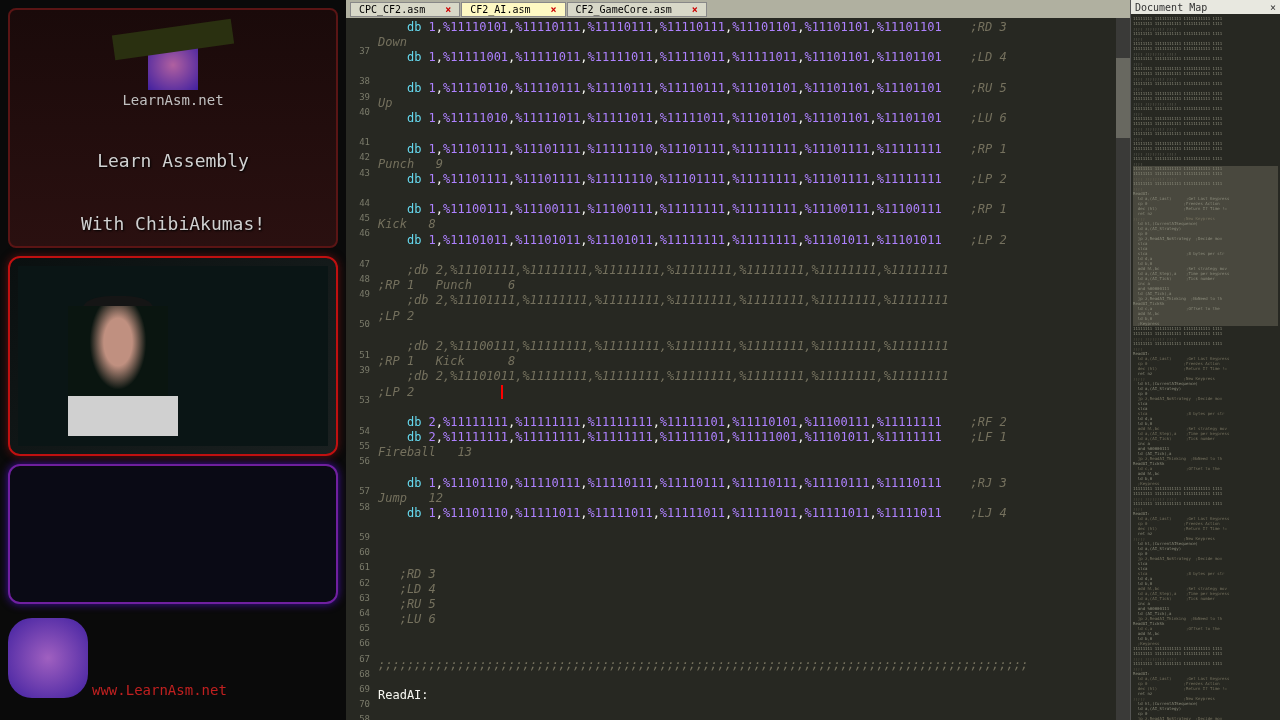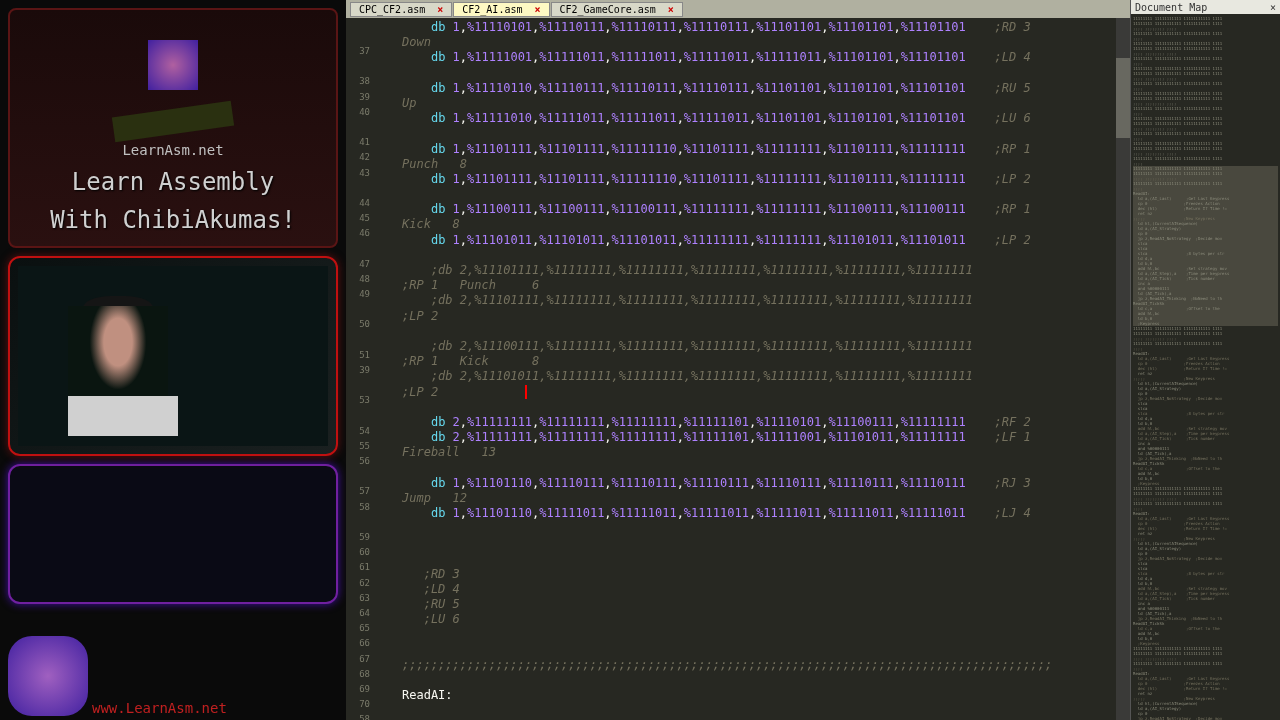--- a/index.html
+++ b/index.html
@@ -1,42 +1,42 @@
 <!DOCTYPE html>
 <html><head>
 <meta charset="utf-8">
 <style>
 * { margin: 0; padding: 0; box-sizing: border-box; }
 body { background: #000; font-family: Consolas, monospace; font-size: 11px; overflow: hidden; width: 1280px; height: 720px; position: relative; }
 .container { display: flex; width: 100%; height: 100%; }
 .left-panel { width: 346px; height: 100%; background: #0a0a0a; display: flex; flex-direction: column; padding: 8px; gap: 8px; }
-.promo-box { border: 2px solid #5a1515; border-radius: 8px; padding: 12px; height: 240px; display: flex; flex-direction: column; align-items: center; justify-content: flex-end; background: linear-gradient(180deg, #1a0a0a, #2a1010); position: relative; }
+.promo-box { border: 2px solid #5a1515; border-radius: 8px; padding: 12px; height: 240px; display: flex; flex-direction: column; align-items: center; justify-content: flex-end; background: linear-gradient(180deg, #1a0a0a, #2a1010); position: relative; gap: 32px; }
 .promo-sprite { width: 50px; height: 50px; background: radial-gradient(circle, #b060a0, #4020a0); position: absolute; top: 30px; }
 .promo-chip { width: 120px; height: 25px; background: #2a3010; margin-bottom: 8px; transform: rotate(-8deg); }
 .promo-title { color: #c0c0c0; font-size: 14px; text-align: center; font-family: monospace; }
-.promo-text { color: #d0d0d0; font-size: 24px; text-align: center; margin-top: 10px; font-family: monospace; text-shadow: 1px 1px 2px #000; }
+.promo-text { color: #d0d0d0; font-size: 18px; text-align: center; margin-top: 10px; font-family: monospace; text-shadow: 1px 1px 2px #000; }
 .webcam-box { border: 2px solid #c01010; border-radius: 12px; height: 200px; background: linear-gradient(135deg, #0a1010, #1a2020); position: relative; box-shadow: 0 0 8px #601010; }
 .webcam-content { position: absolute; inset: 8px; background: #0a1515; overflow: hidden; }
 .webcam-person { position: absolute; left: 50px; top: 40px; width: 100px; height: 120px; background: radial-gradient(ellipse at 50% 30%, #c09080 20%, #0a1510 40%); }
 .webcam-hat { position: absolute; left: 65px; top: 30px; width: 70px; height: 30px; background: #151515; border-radius: 40% 40% 0 0; }
 .webcam-paper { position: absolute; left: 50px; bottom: 10px; width: 110px; height: 40px; background: #d0d0d0; }
 .bottom-box { border: 2px solid #7020a0; border-radius: 12px; height: 140px; background: #0a0a15; box-shadow: 0 0 8px #4010a0; }
-.mascot { position: absolute; bottom: 4px; left: 8px; display: flex; align-items: flex-end; gap: 4px; }
+.mascot { position: absolute; bottom: 22px; left: 8px; display: flex; align-items: flex-end; gap: 4px; }
 .mascot-sprite { width: 80px; height: 80px; background: radial-gradient(circle, #a060c0, #4020a0); border-radius: 30%; }
 .mascot-url { color: #c02020; font-size: 14px; font-family: monospace; }
 .editor-panel { flex: 1; background: #272822; display: flex; flex-direction: column; }
 .tab-bar { height: 18px; background: #b0b0a0; display: flex; align-items: center; padding-left: 4px; font-size: 10px; }
-.tab { padding: 1px 8px; background: #d8d8c8; border: 1px solid #888; margin-right: 1px; display: flex; align-items: flex-start; gap: 12px; cursor: pointer; }
+.tab { padding: 1px 8px; background: #d8d8c8; border: 1px solid #888; margin-right: 1px; display: flex; align-items: flex-start; gap: 20px; cursor: pointer; }
 .tab.active { background: #fef9c3; }
 .tab-close { color: #c00; font-weight: bold; }
 .code-area { flex: 1; display: flex; overflow: hidden; }
 .gutter { width: 28px; background: #272822; padding-top: 2px; margin-top: 24px; }
 .gutter div { height: 15.2px; color: #7a7a6a; font-size: 9px; text-align: right; padding-right: 4px; line-height: 15.2px; }
 .code { flex: 1; background: #272822; padding-top: 2px; padding-left: 4px; position: relative; }
-.code-line { height: 15.2px; line-height: 15.2px; white-space: pre; color: #f8f8f2; font-size: 12px; margin-left: 24px; }
+.code-line { height: 15.2px; line-height: 15.2px; white-space: pre; color: #f8f8f2; font-size: 12px; }
 .kw { color: #66d9ef; }
 .num { color: #ae81ff; }
 .cmt { color: #75715e; font-style: italic; }
 .lbl { color: #f8f8f2; }
 .cursor { display: inline-block; width: 2px; height: 14px; background: #f00; vertical-align: middle; }
 .scrollbar { width: 14px; background: #3a3a38; }
 .scrollbar-thumb { width: 100%; height: 80px; background: #686860; margin-top: 40px; }
 .docmap-panel { width: 150px; background: #272822; border-left: 1px solid #555; display: flex; flex-direction: column; }
 .docmap-header { height: 14px; background: #e8e8e0; font-size: 10px; padding: 0 4px; display: flex; justify-content: space-between; align-items: center; color: #333; }
 .docmap-content { flex: 1; font-size: 4px; line-height: 5px; color: #8a8a7a; padding: 2px; overflow: hidden; font-family: monospace; }
@@ -136,21 +136,21 @@
       <div class="code" id="code">
           <div class="code-line">    <span class="kw">db</span> <span class="num">1</span>,<span class="num">%<span class="num">11110101</span></span>,<span class="num">%<span class="num">11110111</span></span>,<span class="num">%<span class="num">11110111</span></span>,<span class="num">%<span class="num">11110111</span></span>,<span class="num">%<span class="num">11101101</span></span>,<span class="num">%<span class="num">11101101</span></span>,<span class="num">%<span class="num">11101101</span></span><span class="cmt">    ;RD 3</span></div>
           <div class="code-line"><span class="cmt">Down</span></div>
           <div class="code-line">    <span class="kw">db</span> <span class="num">1</span>,<span class="num">%<span class="num">11111001</span></span>,<span class="num">%<span class="num">11111011</span></span>,<span class="num">%<span class="num">11111011</span></span>,<span class="num">%<span class="num">11111011</span></span>,<span class="num">%<span class="num">11111011</span></span>,<span class="num">%<span class="num">11101101</span></span>,<span class="num">%<span class="num">11101101</span></span><span class="cmt">    ;LD 4</span></div>
           <div class="code-line"></div>
           <div class="code-line">    <span class="kw">db</span> <span class="num">1</span>,<span class="num">%<span class="num">11110110</span></span>,<span class="num">%<span class="num">11110111</span></span>,<span class="num">%<span class="num">11110111</span></span>,<span class="num">%<span class="num">11110111</span></span>,<span class="num">%<span class="num">11101101</span></span>,<span class="num">%<span class="num">11101101</span></span>,<span class="num">%<span class="num">11101101</span></span><span class="cmt">    ;RU 5</span></div>
           <div class="code-line"><span class="cmt">Up</span></div>
           <div class="code-line">    <span class="kw">db</span> <span class="num">1</span>,<span class="num">%<span class="num">11111010</span></span>,<span class="num">%<span class="num">11111011</span></span>,<span class="num">%<span class="num">11111011</span></span>,<span class="num">%<span class="num">11111011</span></span>,<span class="num">%<span class="num">11101101</span></span>,<span class="num">%<span class="num">11101101</span></span>,<span class="num">%<span class="num">11101101</span></span><span class="cmt">    ;LU 6</span></div>
           <div class="code-line"></div>
           <div class="code-line">    <span class="kw">db</span> <span class="num">1</span>,<span class="num">%<span class="num">11101111</span></span>,<span class="num">%<span class="num">11101111</span></span>,<span class="num">%<span class="num">11111110</span></span>,<span class="num">%<span class="num">11101111</span></span>,<span class="num">%<span class="num">11111111</span></span>,<span class="num">%<span class="num">11101111</span></span>,<span class="num">%<span class="num">11111111</span></span><span class="cmt">    ;RP 1</span></div>
-          <div class="code-line"><span class="cmt">Punch   8</span></div>
+          <div class="code-line"><span class="cmt">Punch   9</span></div>
           <div class="code-line">    <span class="kw">db</span> <span class="num">1</span>,<span class="num">%<span class="num">11101111</span></span>,<span class="num">%<span class="num">11101111</span></span>,<span class="num">%<span class="num">11111110</span></span>,<span class="num">%<span class="num">11101111</span></span>,<span class="num">%<span class="num">11111111</span></span>,<span class="num">%<span class="num">11101111</span></span>,<span class="num">%<span class="num">11111111</span></span><span class="cmt">    ;LP 2</span></div>
           <div class="code-line"></div>
           <div class="code-line">    <span class="kw">db</span> <span class="num">1</span>,<span class="num">%<span class="num">11100111</span></span>,<span class="num">%<span class="num">11100111</span></span>,<span class="num">%<span class="num">11100111</span></span>,<span class="num">%<span class="num">11111111</span></span>,<span class="num">%<span class="num">11111111</span></span>,<span class="num">%<span class="num">11100111</span></span>,<span class="num">%<span class="num">11100111</span></span><span class="cmt">    ;RP 1</span></div>
           <div class="code-line"><span class="cmt">Kick   8</span></div>
           <div class="code-line">    <span class="kw">db</span> <span class="num">1</span>,<span class="num">%<span class="num">11101011</span></span>,<span class="num">%<span class="num">11101011</span></span>,<span class="num">%<span class="num">11101011</span></span>,<span class="num">%<span class="num">11111111</span></span>,<span class="num">%<span class="num">11111111</span></span>,<span class="num">%<span class="num">11101011</span></span>,<span class="num">%<span class="num">11101011</span></span><span class="cmt">    ;LP 2</span></div>
           <div class="code-line"></div>
           <div class="code-line"><span class="cmt">    ;db 2,%11101111,%11111111,%11111111,%11111111,%11111111,%11111111,%11111111</span></div>
           <div class="code-line"><span class="cmt">;RP 1   Punch     6</span></div>
           <div class="code-line"><span class="cmt">    ;db 2,%11101111,%11111111,%11111111,%11111111,%11111111,%11111111,%11111111</span></div>
           <div class="code-line"><span class="cmt">;LP 2</span></div>

